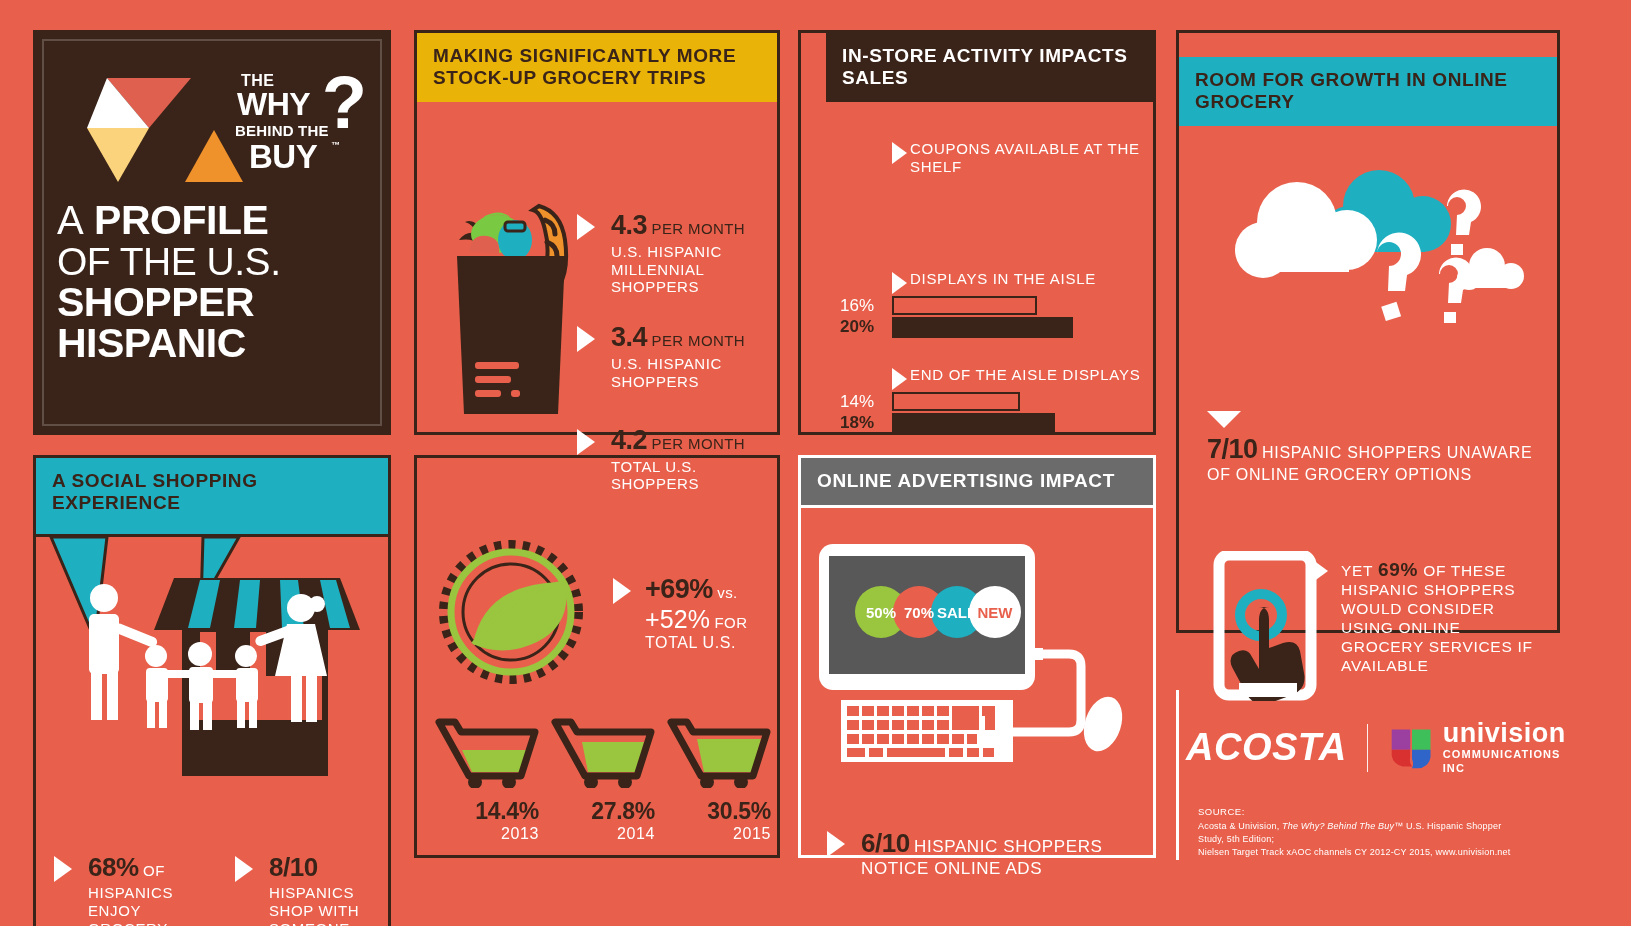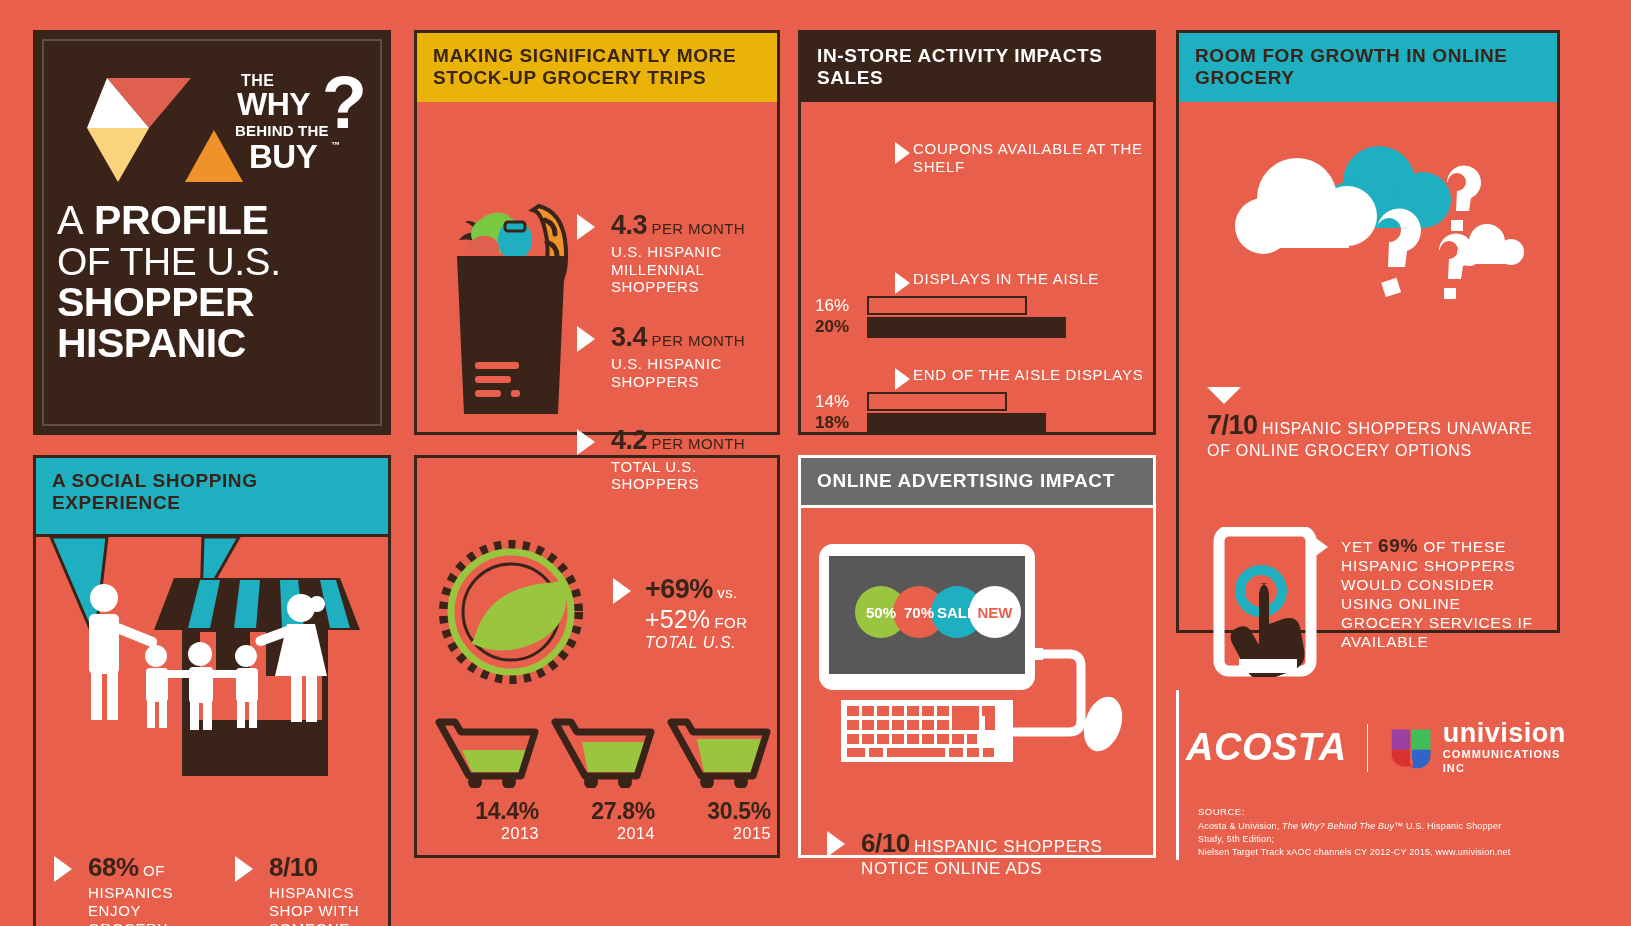--- a/index.html
+++ b/index.html
@@ -45,39 +45,39 @@
   #p-trips .panel-body{height:100%;}
   .trip-list{position:absolute;left:160px;top:108px;right:8px;}
   .trip-row{position:relative;padding-left:34px;margin-bottom:26px;}
   .tri-w{position:absolute;left:0;top:4px;width:0;height:0;
     border-top:13px solid transparent;border-bottom:13px solid transparent;border-left:18px solid #fff;}
   .trip-num{font-size:27px;font-weight:700;color:#3a2318;letter-spacing:-.5px;}
   .trip-per{font-size:15px;font-weight:400;color:#3a2318;letter-spacing:.4px;}
   .trip-sub{font-size:15px;color:#fff;letter-spacing:.6px;line-height:1.18;margin-top:2px;}
 
   
-  #p-instore{left:798px;top:30px;width:358px;height:405px;}
+  #p-instore{left:798px;top:30px;width:358px;height:405px;padding-left:25px;}
   #p-instore .panel-body{height:100%;}
   .bargroup{position:absolute;left:0;right:0;}
-  .bg-label{position:relative;padding-left:84px;color:#fff;font-size:15px;letter-spacing:.7px;line-height:1.2;margin-left:28px;}
+  .bg-label{position:relative;padding-left:84px;color:#fff;font-size:15px;letter-spacing:.7px;line-height:1.2;}
   .bg-label .tri-w{left:66px;top:2px;border-top:11px solid transparent;border-bottom:11px solid transparent;border-left:15px solid #fff;}
   .bars{position:relative;margin-top:8px;height:44px;}
   .bar-axis{position:absolute;left:66px;top:0;right:6px;height:44px;}
   .pct-a{position:absolute;left:14px;top:0px;color:#fff;font-size:17px;}
   .pct-b{position:absolute;left:14px;top:21px;color:#3a2318;font-size:17px;font-weight:700;}
   .bar-o{position:absolute;left:0;top:0;height:19px;border:2.5px solid #3a2318;box-sizing:border-box;}
   .bar-f{position:absolute;left:0;top:21px;height:21px;background:#3a2318;}
   .legend{position:absolute;left:66px;bottom:14px;display:flex;gap:30px;align-items:center;}
   .lg{display:flex;align-items:center;gap:7px;color:#fff;font-size:10.5px;letter-spacing:.4px;}
   .sw-o{width:11px;height:11px;border:2px solid #fff;box-sizing:border-box;}
   .sw-f{width:11px;height:11px;background:#3a2318;}
 
   
   #p-online{left:1176px;top:30px;width:384px;height:603px;}
-  #p-online .panel-head{background:#1eafc0;color:#3a2318;}
+  #p-online .panel-head{background:#1eafc0;color:#3a2318;margin-top:24px;}
   #p-online .panel-body{height:100%;}
   .cloudart{position:absolute;left:22px;top:22px;width:340px;height:210px;}
   .og-stat{position:absolute;left:28px;top:285px;width:330px;}
   .tri-down{width:0;height:0;border-left:17px solid transparent;border-right:17px solid transparent;border-top:17px solid #fff;margin-bottom:6px;}
   .og-big{font-size:27px;font-weight:700;color:#3a2318;letter-spacing:-.5px;}
   .og-txt{font-size:16px;color:#fff;letter-spacing:.7px;line-height:1.2;}
   .tap{position:absolute;left:30px;top:425px;width:120px;height:150px;}
   .og2{position:absolute;left:162px;top:432px;width:205px;color:#fff;font-size:15.5px;letter-spacing:.7px;line-height:1.22;}
   .og2 .tri-w{left:-28px;top:2px;border-top:11px solid transparent;border-bottom:11px solid transparent;border-left:15px solid #fff;}
   .og2 b{color:#3a2318;font-size:19px;}
@@ -96,21 +96,21 @@
   
   #p-organic{left:414px;top:455px;width:366px;height:403px;}
   #p-organic .panel-head{background:#9ac53e;color:#3a2318;}
   #p-organic .panel-body{height:100%;}
   .org-stat{position:absolute;left:196px;top:116px;width:160px;padding-left:32px;}
   .org-stat .tri-w{left:0;top:4px;border-top:13px solid transparent;border-bottom:13px solid transparent;border-left:18px solid #fff;}
   .org-1{font-size:27px;font-weight:700;color:#3a2318;letter-spacing:-.5px;}
   .org-vs{font-size:15px;color:#fff;letter-spacing:.4px;}
   .org-2{font-size:25px;color:#fff;letter-spacing:.1px;}
   .org-for{font-size:15px;color:#fff;letter-spacing:.4px;}
-  .org-3{font-size:16px;color:#fff;letter-spacing:.6px;font-style:italic;}
+  .org-3{font-size:16px;color:#fff;letter-spacing:.6px;}
   .carts{position:absolute;left:18px;bottom:12px;right:10px;display:flex;gap:12px;}
   .cart-col{width:104px;text-align:right;}
   .cart-pct{font-size:23px;font-weight:700;color:#3a2318;letter-spacing:-.3px;margin-top:6px;}
   .cart-yr{font-size:16px;color:#fff;letter-spacing:.6px;}
 
   
   #p-ads{left:798px;top:455px;width:358px;height:403px;border:3px solid #fff;}
   #p-ads .panel-head{background:#6b6b6b;color:#fff;border-bottom:3px solid #fff;}
   #p-ads .panel-body{height:100%;}
   .ads-stat{position:absolute;left:26px;bottom:26px;right:14px;padding-left:34px;}

